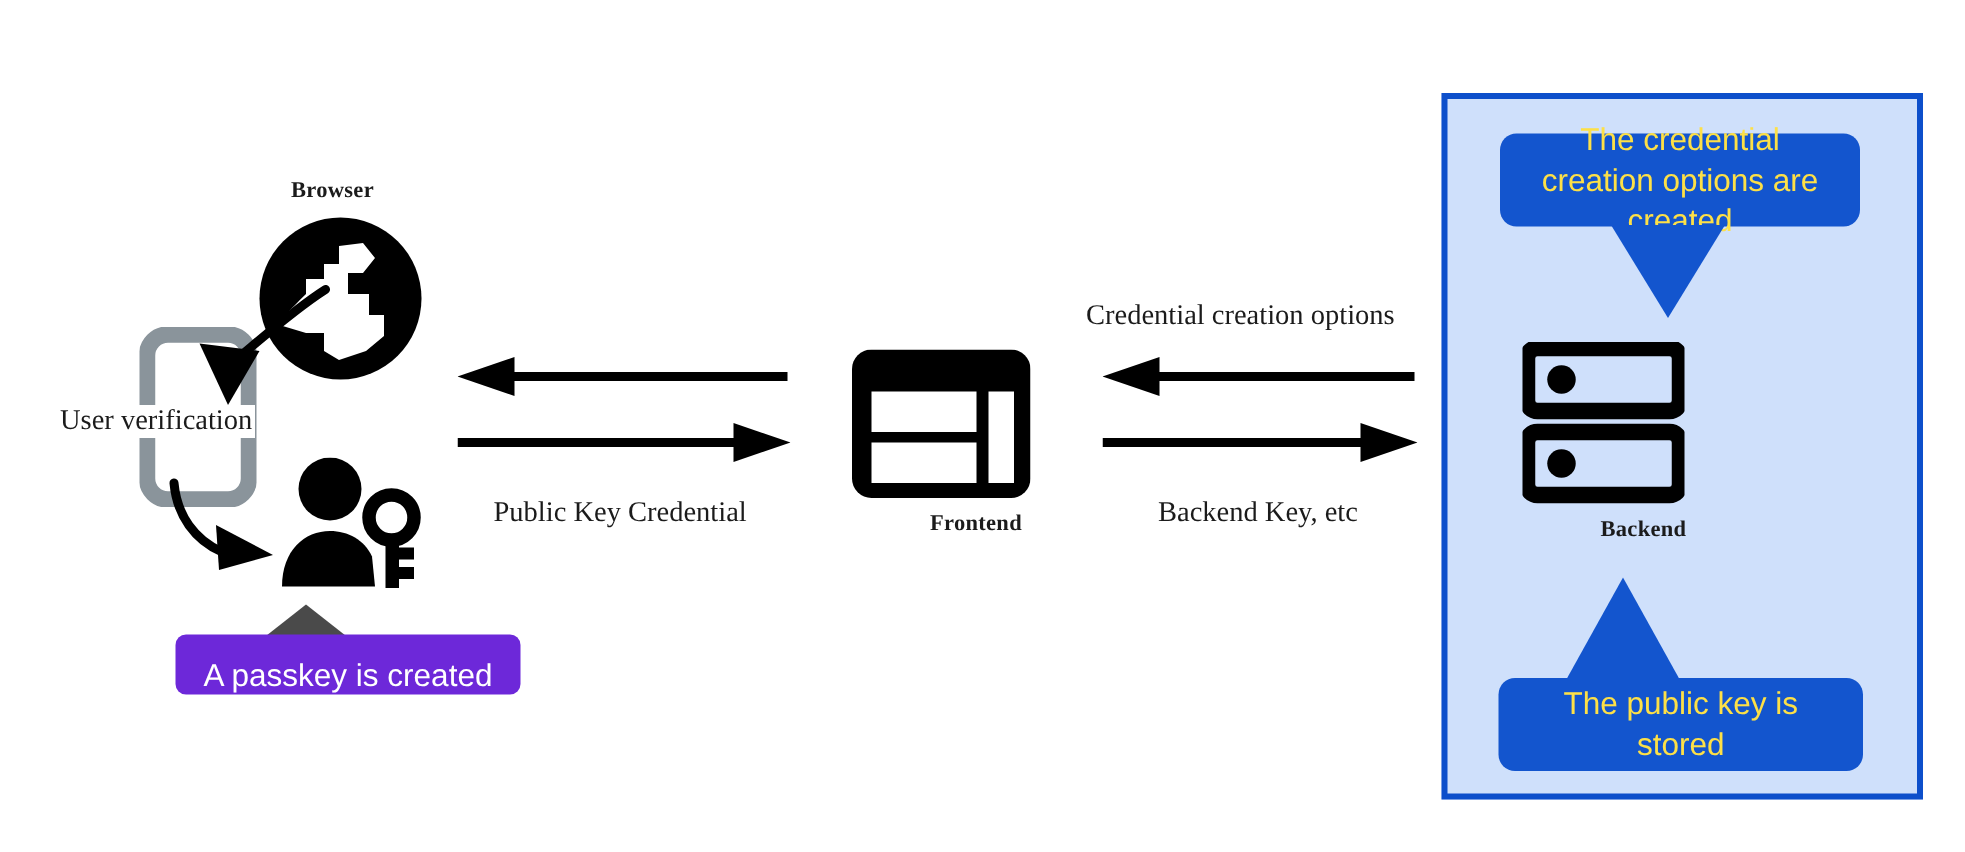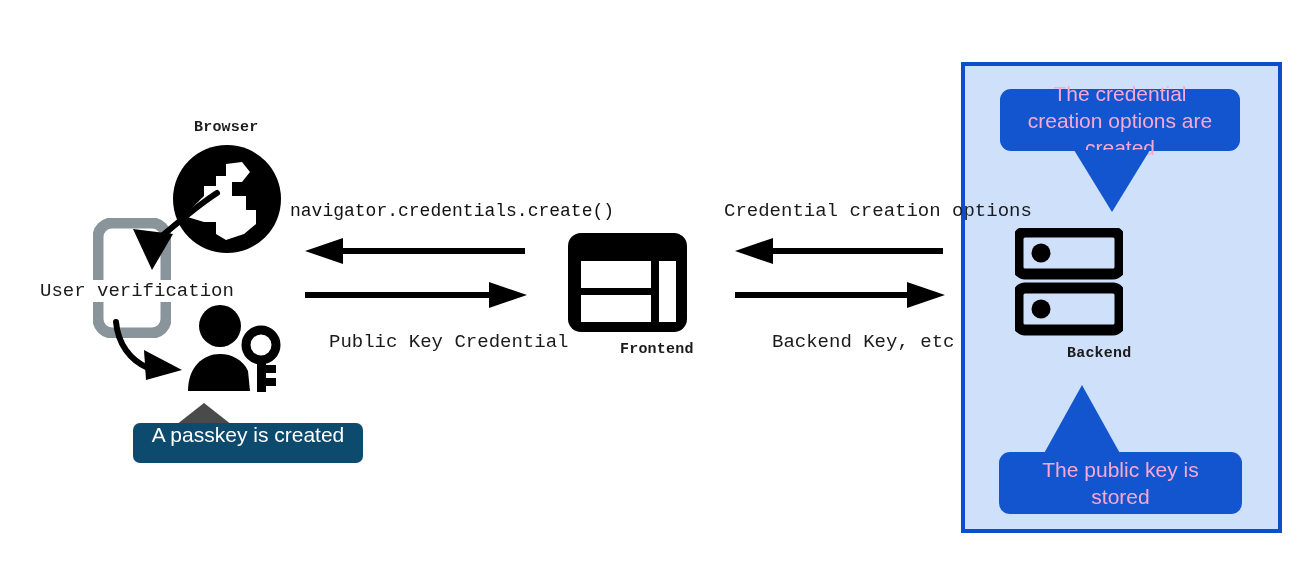--- a/index.html
+++ b/index.html
@@ -4,48 +4,48 @@
 <style>
   html,body{margin:0;padding:0;}
   body{
     width:1310px;height:568px;background:#ffffff;
     font-family:"Liberation Sans",sans-serif;
     overflow:hidden;position:relative;
   }
   #stage{position:absolute;inset:0;width:1310px;height:568px;}
   .abs{position:absolute;}
   .lbl{
-    font-family:Liberation Mono, monospace;
+    font-family:Liberation Serif, serif;
     color:#1b1b1b;white-space:nowrap;
   }
   .lbl-bold{font-weight:bold;font-size:15px;letter-spacing:.2px;}
   .lbl-plain{font-size:19px;}
   .lbl-mono{
     font-family:"Liberation Mono","DejaVu Sans Mono",monospace;
     font-size:18px;color:#111;white-space:nowrap;
   }
 
   
   #backend-panel{
     left:961px;top:62px;width:321px;height:471px;
     background:#cfe0fb;border:4px solid #0d4fcb;box-sizing:border-box;
   }
   .callout{
-    background:#1355ce;color:#f9a8d4;border-radius:11px;
+    background:#1355ce;color:#fde047;border-radius:11px;
     font-size:21px;line-height:27px;text-align:center;
     display:flex;align-items:center;justify-content:center;
     padding:9px 14px;box-sizing:border-box;
   }
   .callout-tail{width:0;height:0;}
 
   
   #passkey-tooltip{
     left:117px;top:423px;width:230px;height:40px;
-    background:#0c4a6e;color:#fff;border-radius:7px;
-    font-size:21px;display:flex;align-items:flex-start;justify-content:center;margin-left:16px;
+    background:#6d28d9;color:#fff;border-radius:7px;
+    font-size:21px;display:flex;align-items:flex-end;justify-content:center;
   }
   #passkey-tooltip-tail{
     left:176px;top:403px;width:0;height:0;
     border-left:28px solid transparent;border-right:28px solid transparent;
     border-bottom:22px solid #4a4a4a;
   }
 
   svg{display:block;}
 </style>
 </head>
@@ -94,21 +94,21 @@
     </svg>
   </div>
 
   <div class="abs" style="left:95px;top:185px;">
     <svg width="130" height="100" viewBox="0 0 130 100" aria-hidden="true">
       <path d="M122 8 C100 22 78 42 56 60" fill="none" stroke="#000" stroke-width="6" stroke-linecap="round"></path>
       <path d="M57 85 L38 44 L78 49 Z" fill="#000"></path>
     </svg>
   </div>
 
-  <div class="abs lbl lbl-plain" style="left:38px;top:280px;background:#fff;padding:0 2px;">User verification</div>
+  <div class="abs lbl lbl-plain" style="left:38px;top:270px;background:#fff;padding:0 2px;">User verification</div>
 
   <div class="abs" style="left:110px;top:318px;">
     <svg width="110" height="80" viewBox="0 0 110 80" aria-hidden="true">
       <path d="M6 4 C8 26 20 42 38 50" fill="none" stroke="#000" stroke-width="6" stroke-linecap="round"></path>
       <path d="M34 32 L72 52 L36 62 Z" fill="#000"></path>
     </svg>
   </div>
 
   <div class="abs" style="left:186px;top:305px;">
     <svg width="98" height="92" viewBox="0 0 98 92" aria-hidden="true">
@@ -129,21 +129,20 @@
   <div class="abs" style="left:568px;top:233px;">
     <svg width="119" height="99" viewBox="0 0 119 99" aria-hidden="true">
       <rect x="0" y="0" width="119" height="99" rx="13" ry="13" fill="#000"></rect>
       <rect x="13" y="28" width="70" height="27" fill="#fff"></rect>
       <rect x="13" y="62" width="70" height="27" fill="#fff"></rect>
       <rect x="91" y="28" width="17" height="61" fill="#fff"></rect>
     </svg>
   </div>
   <div class="abs lbl lbl-bold" style="left:589px;top:341px;margin-left:31px;">Frontend</div>
 
-  <div class="abs lbl lbl-mono" style="left:290px;top:201px;">navigator.credentials.create()</div>
 
   <div class="abs" style="left:305px;top:238px;">
     <svg width="222" height="26" viewBox="0 0 222 26" aria-hidden="true">
       <line x1="34" y1="13" x2="220" y2="13" stroke="#000" stroke-width="6"></line>
       <path d="M0 13 L38 0 L38 26 Z" fill="#000"></path>
     </svg>
   </div>
 
   <div class="abs" style="left:305px;top:282px;">
     <svg width="222" height="26" viewBox="0 0 222 26" aria-hidden="true">

